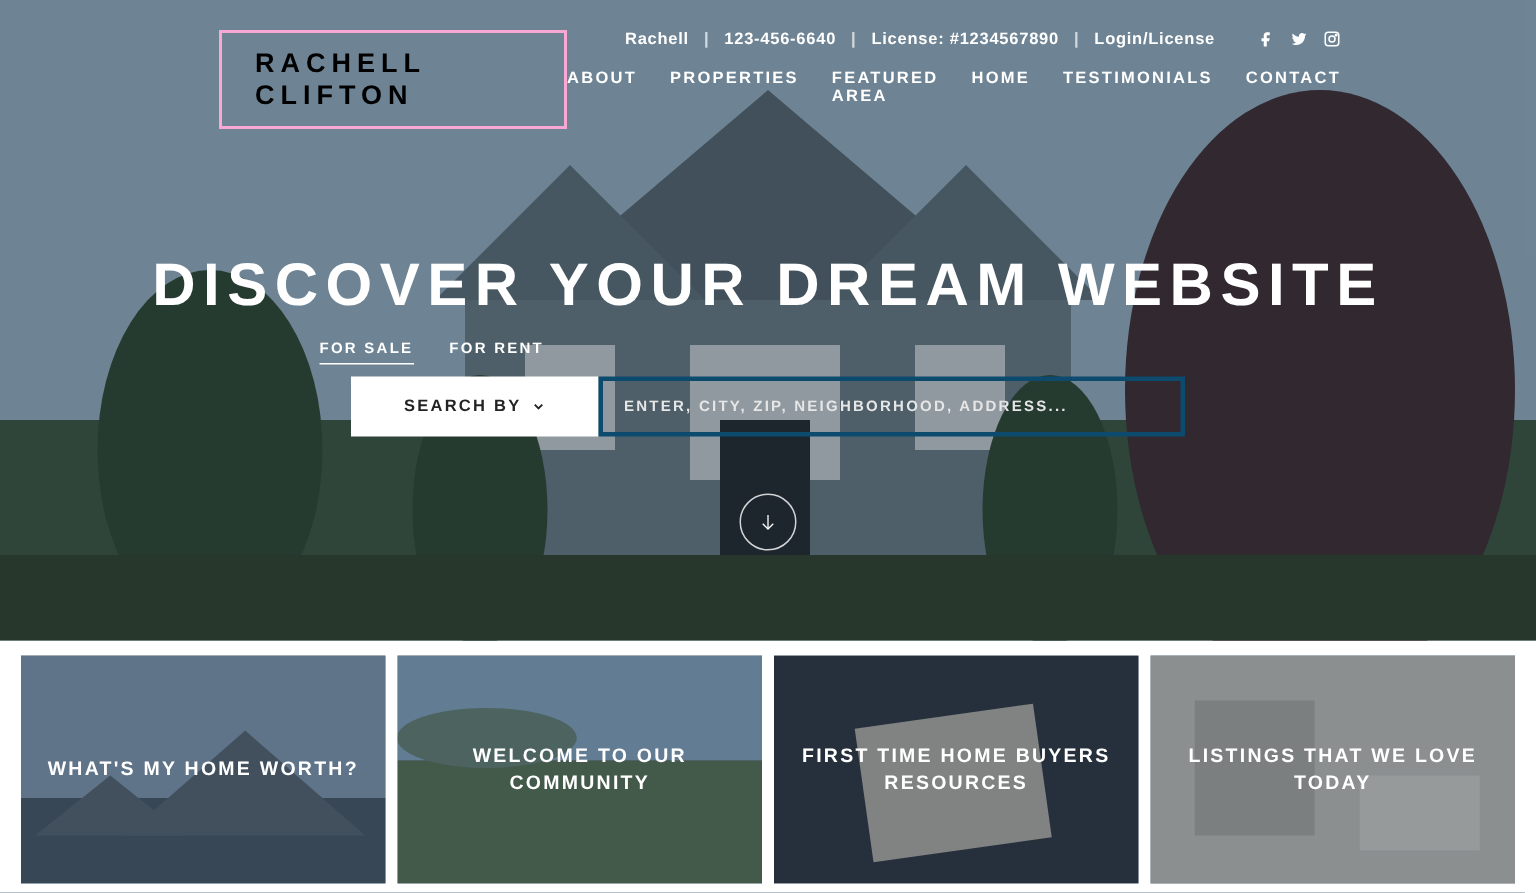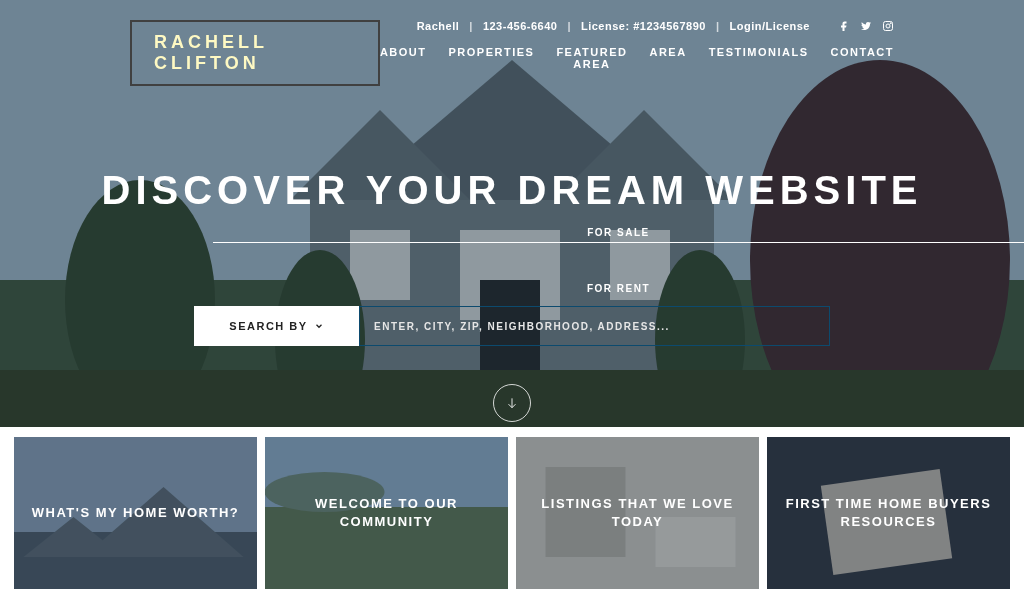--- a/index.html
+++ b/index.html
@@ -1,37 +1,37 @@
 <!DOCTYPE html>
 <html><head>
 <meta charset="utf-8">
 <style>
 *{margin:0;padding:0;box-sizing:border-box;}
 body{font-family:"Helvetica Neue",Arial,sans-serif;width:1024px;height:595px;overflow:hidden;background:#fff;}
 .hero{position:relative;width:1024px;height:427px;background:#5b7180;overflow:hidden;}
 .hero-bg{position:absolute;inset:0;}
 .hero-overlay{position:absolute;inset:0;background:rgba(30,40,50,0.35);}
 .topbar{position:relative;display:flex;justify-content:space-between;align-items:flex-start;padding:20px 130px 0 130px;}
-.logo{border:2px solid #404040;padding:10px 22px;color:#fef9c3;font-size:18px;font-weight:600;letter-spacing:4px;cursor:pointer;}
+.logo{border:2px solid #f9a8d4;padding:10px 22px;color:#000000;font-size:18px;font-weight:600;letter-spacing:4px;cursor:pointer;margin-left:16px;}
 .right-nav{display:flex;flex-direction:column;align-items:flex-end;gap:14px;}
 .meta-row{display:flex;align-items:center;gap:10px;color:#fff;font-size:11px;font-weight:600;letter-spacing:0.5px;}
 .meta-row .sep{opacity:0.7;}
 .meta-row a{color:#fff;text-decoration:none;}
 .social{display:flex;gap:10px;margin-left:18px;}
 .social-icon{width:12px;height:12px;cursor:pointer;}
-.nav-menu{display:flex;gap:22px;color:#fff;font-size:11px;font-weight:700;letter-spacing:1.5px;text-align:center;}
+.nav-menu{display:flex;gap:22px;color:#fff;font-size:11px;font-weight:700;letter-spacing:1.5px;}
 .nav-menu span{cursor:pointer;}
 .hero-content{position:relative;text-align:center;margin-top:82px;}
 .hero-title{color:#fff;font-size:40px;font-weight:700;letter-spacing:5px;text-align:center;}
-.tabs{display:flex;justify-content:flex-start;gap:40px;margin:14px 0 0 0;padding-left:213px;color:#fff;font-size:10px;font-weight:600;letter-spacing:1.5px;flex-direction:column;}
+.tabs{display:flex;justify-content:flex-start;gap:24px;margin:14px 0 0 0;padding-left:213px;color:#fff;font-size:10px;font-weight:600;letter-spacing:1.5px;}
 .tabs span{cursor:pointer;padding-bottom:4px;}
 .tabs .active{border-bottom:1px solid #fff;}
-.search-bar{display:flex;margin:8px auto 0;width:636px;height:40px;}
+.search-bar{display:flex;margin:8px auto 0;width:556px;height:40px;}
 .search-by{background:#fff;color:#232323;display:flex;align-items:center;justify-content:center;gap:6px;width:165px;font-size:11px;font-weight:700;letter-spacing:1.5px;cursor:pointer;}
-.search-input{flex:1;border:1px solid #0c4a6e;background:transparent;color:#fff;padding:4px 14px;font-size:10px;font-weight:600;letter-spacing:1.5px;outline:none;}
+.search-input{flex:1;border:3px solid #0c4a6e;background:transparent;color:#fff;padding:4px 14px;font-size:10px;font-weight:600;letter-spacing:1.5px;outline:none;}
 .search-input::placeholder{color:#e6e6e6;}
 .scroll-btn{position:relative;margin:38px auto 0;width:38px;height:38px;border:1px solid rgba(255,255,255,0.8);border-radius:50%;cursor:pointer;display:flex;align-items:center;justify-content:center;}
 .cards{display:flex;gap:8px;padding:10px 14px;}
 .card{position:relative;flex:1;height:152px;background:#6d7d8a;overflow:hidden;cursor:pointer;}
 .card-overlay{position:absolute;inset:0;background:rgba(30,40,55,0.4);}
 .card-title{position:absolute;left:0;right:0;top:50%;transform:translateY(-50%);text-align:center;color:#fff;font-size:13px;font-weight:700;letter-spacing:1.5px;line-height:1.4;padding:0 14px;}
 .chevron{display:inline-block;}
 </style>
 </head>
 <body>
@@ -78,21 +78,21 @@
               <rect x="3" y="3" width="18" height="18" rx="4"></rect>
               <circle cx="12" cy="12" r="4"></circle>
               <circle cx="17.5" cy="6.5" r="1" fill="#fff"></circle>
             </svg>
         </div>
       </div>
       <div class="nav-menu">
         <span>ABOUT</span>
         <span>PROPERTIES</span>
         <span>FEATURED AREA</span>
-        <span>AREA</span>
+        <span>HOME</span>
         <span>TESTIMONIALS</span>
         <span>CONTACT</span>
       </div>
     </div>
   </div>
 
   <div class="hero-content">
     <h1 class="hero-title">DISCOVER YOUR DREAM WEBSITE</h1>
     <div class="tabs">
       <span class="active">FOR SALE</span>
@@ -131,28 +131,28 @@
     <svg width="100%" height="100%" viewBox="0 0 244 152" preserveAspectRatio="xMidYMid slice">
         <rect width="244" height="70" fill="#8fb4d0"></rect>
         <rect y="70" width="244" height="82" fill="#5d7a58"></rect>
         <ellipse cx="60" cy="55" rx="60" ry="20" fill="#6c8a7a"></ellipse>
       </svg>
     <div class="card-overlay"></div>
     <div class="card-title">WELCOME TO OUR COMMUNITY</div>
   </div>
   <div class="card">
     <svg width="100%" height="100%" viewBox="0 0 244 152" preserveAspectRatio="xMidYMid slice">
+        <rect width="244" height="152" fill="#2c3642"></rect>
+        <rect x="60" y="40" width="120" height="90" fill="#c4c0b6" transform="rotate(-8 120 85)"></rect>
+      </svg>
+    <div class="card-overlay"></div>
+    <div class="card-title">FIRST TIME HOME BUYERS RESOURCES</div>
+  </div>
+  <div class="card">
+    <svg width="100%" height="100%" viewBox="0 0 244 152" preserveAspectRatio="xMidYMid slice">
         <rect width="244" height="152" fill="#d4d4cc"></rect>
         <rect x="30" y="30" width="80" height="90" fill="#b9bab0"></rect>
         <rect x="140" y="80" width="80" height="50" fill="#e6e6de"></rect>
       </svg>
     <div class="card-overlay"></div>
     <div class="card-title">LISTINGS THAT WE LOVE TODAY</div>
   </div>
-  <div class="card">
-    <svg width="100%" height="100%" viewBox="0 0 244 152" preserveAspectRatio="xMidYMid slice">
-        <rect width="244" height="152" fill="#2c3642"></rect>
-        <rect x="60" y="40" width="120" height="90" fill="#c4c0b6" transform="rotate(-8 120 85)"></rect>
-      </svg>
-    <div class="card-overlay"></div>
-    <div class="card-title">FIRST TIME HOME BUYERS RESOURCES</div>
-  </div>
 </div>
 
 </body></html>

